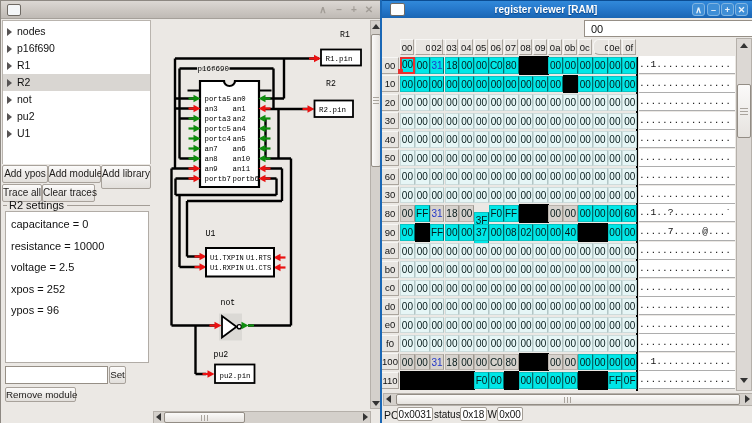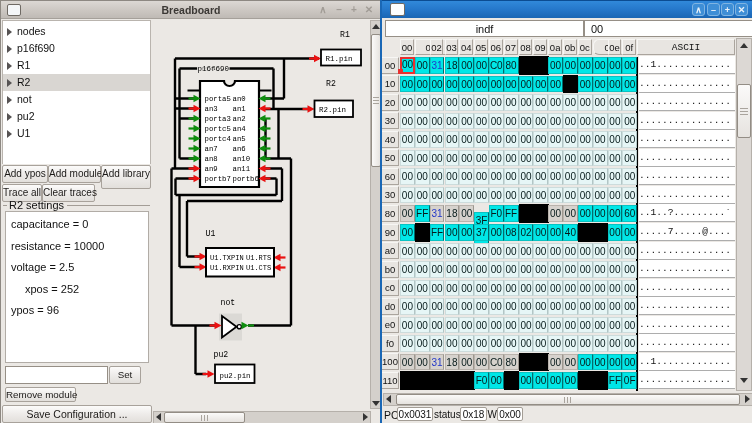--- a/index.html
+++ b/index.html
@@ -56,21 +56,20 @@
 .arow{position:absolute;left:257px;width:96px;height:18px;background:#fff;
 font-family:"Liberation Mono",monospace;font-size:9.6px;color:#111;
 border-bottom:1px solid #adadad;line-height:18px;}
 .sent{position:absolute;background:#fff;border:1px solid #a39d95;border-radius:2px;
 font-size:10px;color:#111;text-align:center;}
 </style></head><body>
 
 <div id="bb">
 <div id="bbtitle">
       <div class="wicon"></div>
-      <div class="txt">Breadboard</div>
 <div class="bbbtn" style="left:316px;">∧</div>
 <div class="bbbtn" style="left:332px;">–</div>
 <div class="bbbtn" style="left:347px;">+</div>
 <div class="bbbtn" style="left:362px;">✕</div>
 </div>
 <div id="tree">
 <div class="trow" style="top:2px;">
         <span class="tri"></span>
         <span class="lbl">nodes</span>
       </div>
@@ -104,27 +103,26 @@
 <div class="btn" style="left:100px;top:164px;width:50px;height:24px;line-height:16px;font-size:10px;">Add library</div>
 <div class="btn" style="left:1px;top:183px;width:40px;height:18px;line-height:16px;font-size:10px;">Trace all</div>
 <div class="btn" style="left:41px;top:183px;width:53px;height:18px;line-height:16px;font-size:10px;">Clear traces</div>
 <div class="abs" style="left:8px;top:198px;font-size:11px;color:#111;">R2 settings</div>
 <div class="abs" style="left:66px;top:204px;width:83px;height:1px;background:#a39d96;"></div>
 <div class="abs" style="left:2px;top:204px;width:4px;height:1px;background:#a39d96;"></div>
 <div class="abs" style="left:4px;top:210px;width:144px;height:152px;background:#fff;border:1px solid #b1aca6;">
 <div class="abs" style="left:5px;top:6.0px;font-size:11px;color:#111;">capacitance = 0</div>
 <div class="abs" style="left:5px;top:27.5px;font-size:11px;color:#111;">resistance = 10000</div>
 <div class="abs" style="left:5px;top:49.0px;font-size:11px;color:#111;">voltage = 2.5</div>
-<div class="abs" style="left:5px;top:70.5px;font-size:11px;color:#111;margin-left:14px;">xpos = 252</div>
+<div class="abs" style="left:5px;top:70.5px;font-size:11px;color:#111;">xpos = 252</div>
 <div class="abs" style="left:5px;top:92.0px;font-size:11px;color:#111;">ypos = 96</div>
 </div>
 <div class="entry" style="left:4px;top:365px;width:103px;height:18px;"></div>
-<div class="btn" style="left:108px;top:365px;width:32px;height:18px;line-height:16px;font-size:9.8px;">Set</div>
+<div class="btn" style="left:108px;top:365px;width:17px;height:18px;line-height:16px;font-size:9.8px;">Set</div>
 <div class="btn" style="left:4px;top:386px;width:71px;height:15px;line-height:13px;font-size:9.8px;">Remove module</div>
-<div class="btn" style="left:1px;top:404px;width:150px;height:18px;line-height:16px;font-size:10.5px;">Save Configuration ...</div>
 <div class="trough" style="left:369px;top:19px;width:12px;height:389px;"></div>
 <div class="thumb" style="left:370px;top:33px;width:10px;height:133px;"></div>
 <div class="abs" style="left:372px;top:96px;width:6px;height:1px;background:#a9a49d;"></div>
 <div class="abs" style="left:372px;top:99px;width:6px;height:1px;background:#a9a49d;"></div>
 <div class="abs" style="left:372px;top:102px;width:6px;height:1px;background:#a9a49d;"></div>
 <div class="arr" style="left:371px;top:23px;border-left:4px solid transparent;border-right:4px solid transparent;border-bottom:5px solid #333;"></div>
 <div class="arr" style="left:371px;top:400px;border-left:4px solid transparent;border-right:4px solid transparent;border-top:5px solid #333;"></div>
 <div class="trough" style="left:152px;top:410px;width:218px;height:13px;"></div>
 <div class="thumbh" style="left:163px;top:411px;width:81px;height:11px;"></div>
 <div class="abs" style="left:200px;top:414px;width:1px;height:6px;background:#a9a49d;"></div>
@@ -226,44 +224,43 @@
       <text x="231.5" y="180.3" font-family="Liberation Mono,monospace" font-size="7.3" style="" fill="#000">portb6</text>
       <text x="209" y="258.8" font-family="Liberation Mono,monospace" font-size="7.0" style="" fill="#000">U1.TXPIN</text>
       <text x="245" y="258.8" font-family="Liberation Mono,monospace" font-size="7.0" style="" fill="#000">U1.RTS</text>
       <text x="209" y="268.8" font-family="Liberation Mono,monospace" font-size="7.0" style="" fill="#000">U1.RXPIN</text>
       <text x="245" y="268.8" font-family="Liberation Mono,monospace" font-size="7.0" style="" fill="#000">U1.CTS</text>
     </svg>
 </div>
 <div id="rv">
 <div id="rvtitle">
       <div class="wicon" style="left:8px;top:2px;width:15px;height:13px;background:#fdfefe;"></div>
+      <div class="txt">register viewer [RAM]</div>
 <div class="rvbtn" style="left:310px;">∧</div>
 <div class="rvbtn" style="left:325px;">–</div>
 <div class="rvbtn" style="left:339px;">+</div>
 <div class="rvbtn" style="left:353px;">✕</div>
 </div>
-<div class="entry" style="left:3px;top:20px;width:199px;height:17px;text-align:center;line-height:16px;">indf</div>
 <div class="entry" style="left:202px;top:20px;width:170px;height:17px;line-height:16px;"><span style="margin-left:6px;">00</span></div>
 <div class="hcell" style="left:18.0px;top:39px;width:13.9px;height:16px;line-height:15px;">00</div>
 <div class="hcell" style="left:32.8px;top:39px;width:32px;height:16px;line-height:15px;">01</div>
 <div class="hcell" style="left:47.6px;top:39px;width:13.9px;height:16px;line-height:15px;">02</div>
 <div class="hcell" style="left:62.5px;top:39px;width:13.9px;height:16px;line-height:15px;">03</div>
 <div class="hcell" style="left:77.3px;top:39px;width:13.9px;height:16px;line-height:15px;">04</div>
 <div class="hcell" style="left:92.1px;top:39px;width:13.9px;height:16px;line-height:15px;">05</div>
 <div class="hcell" style="left:106.9px;top:39px;width:13.9px;height:16px;line-height:15px;">06</div>
 <div class="hcell" style="left:121.7px;top:39px;width:13.9px;height:16px;line-height:15px;">07</div>
 <div class="hcell" style="left:136.6px;top:39px;width:13.9px;height:16px;line-height:15px;">08</div>
 <div class="hcell" style="left:151.4px;top:39px;width:13.9px;height:16px;line-height:15px;">09</div>
 <div class="hcell" style="left:166.2px;top:39px;width:13.9px;height:16px;line-height:15px;">0a</div>
 <div class="hcell" style="left:181.0px;top:39px;width:13.9px;height:16px;line-height:15px;">0b</div>
 <div class="hcell" style="left:195.8px;top:39px;width:13.9px;height:16px;line-height:15px;">0c</div>
 <div class="hcell" style="left:210.7px;top:39px;width:34px;height:16px;line-height:15px;border-radius:6px;">0d</div>
 <div class="hcell" style="left:225.5px;top:39px;width:13.9px;height:16px;line-height:15px;">0e</div>
 <div class="hcell" style="left:240.3px;top:39px;width:13.9px;height:16px;line-height:15px;">0f</div>
-<div class="hcell" style="left:255px;top:39px;width:98px;height:16px;line-height:15px;font-family:'Liberation Mono',monospace;">ASCII</div>
 <div class="hcell" style="left:0px;top:56.5px;width:17px;height:17px;line-height:16px;border-left:none;">00</div>
 <div class="hcell" style="left:0px;top:75.0px;width:17px;height:17px;line-height:16px;border-left:none;">10</div>
 <div class="hcell" style="left:0px;top:93.6px;width:17px;height:17px;line-height:16px;border-left:none;">20</div>
 <div class="hcell" style="left:0px;top:112.2px;width:17px;height:17px;line-height:16px;border-left:none;">30</div>
 <div class="hcell" style="left:0px;top:130.7px;width:17px;height:17px;line-height:16px;border-left:none;">40</div>
 <div class="hcell" style="left:0px;top:149.2px;width:17px;height:17px;line-height:16px;border-left:none;">50</div>
 <div class="hcell" style="left:0px;top:167.8px;width:17px;height:17px;line-height:16px;border-left:none;">60</div>
 <div class="hcell" style="left:0px;top:186.3px;width:17px;height:17px;line-height:16px;border-left:none;">30</div>
 <div class="hcell" style="left:0px;top:204.9px;width:17px;height:17px;line-height:16px;border-left:none;">80</div>
 <div class="hcell" style="left:0px;top:223.5px;width:17px;height:17px;line-height:16px;border-left:none;">90</div>

